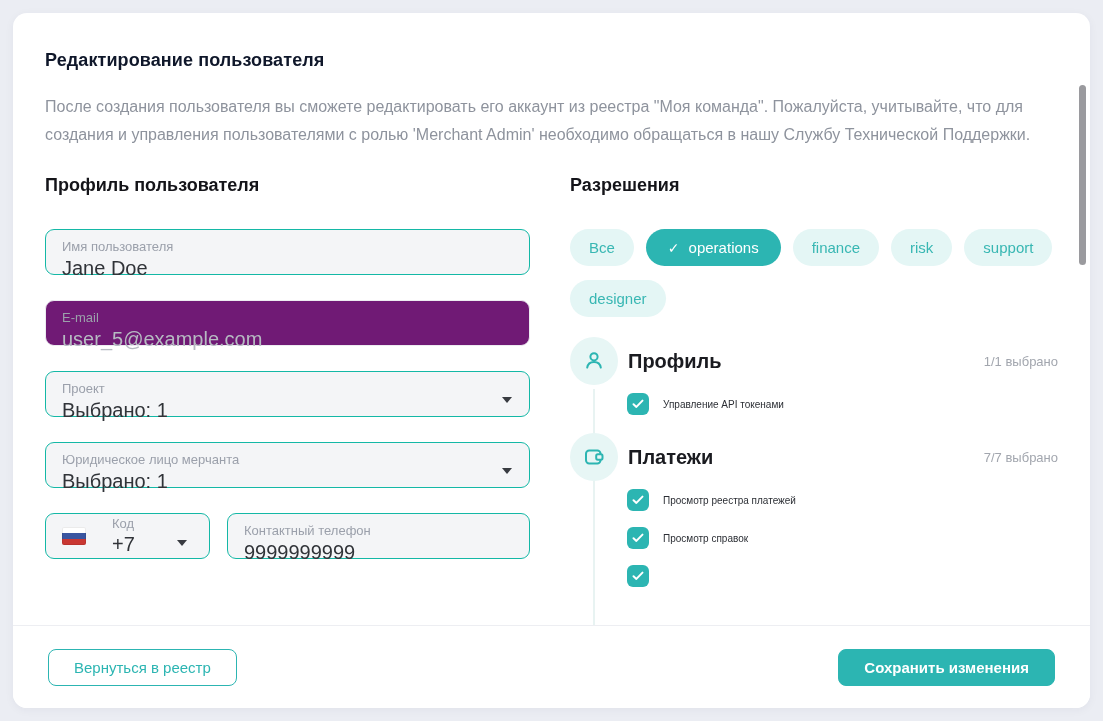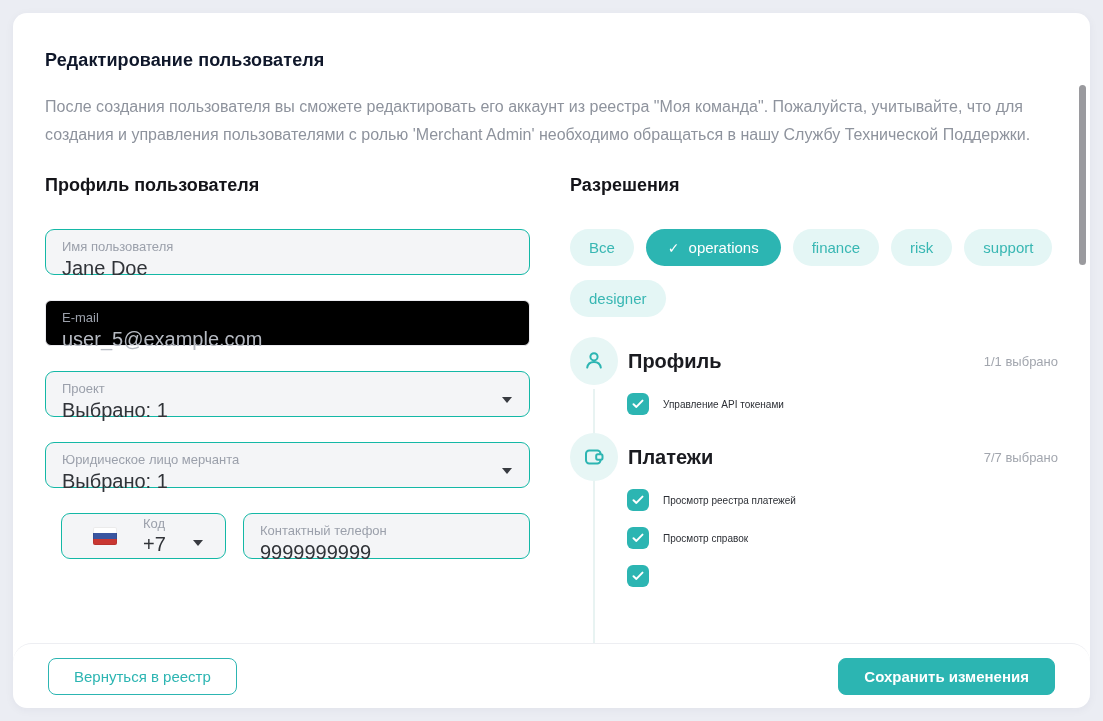--- a/index.html
+++ b/index.html
@@ -53,31 +53,31 @@
     background: #f4f5f7;
     border: 1px solid #14b8a6;
     border-radius: 9px;
     height: 46px;
     padding: 9px 16px 0;
     margin-bottom: 25px;
   }
   .field-label { font-size: 13px; color: #9ba0ab; margin-bottom: 3px; }
   .field-value { font-size: 20px; color: #303338; }
   .field-value.placeholder { color: #b6bac2; }
-  .field.field-white { background: #000000; border-color: #ececf1; border-radius: 6px; }
+  .field.field-white { background: #701a75; border-color: #ececf1; }
   .caret {
     position: absolute;
     right: 17px; top: 25px;
     width: 0; height: 0;
     border-left: 5px solid transparent;
     border-right: 5px solid transparent;
     border-top: 6px solid #383b41;
   }
   .phone-row { display: flex; gap: 17px; }
-  .code-field { width: 165px; flex: none; display: flex; align-items: center; padding: 0 31px; margin-bottom: 0; margin-left: 16px; }
+  .code-field { width: 165px; flex: none; display: flex; align-items: center; padding: 0 16px; margin-bottom: 0; }
   .code-field .caret { top: 26px; right: 22px; }
   .code-text { margin-left: 26px; }
   .code-text .field-label { margin-bottom: 2px; }
   .flag {
     width: 24px; height: 18px; flex: none;
     border-radius: 2px;
     background: linear-gradient(to bottom, #ffffff 0 33.4%, #3a55a0 33.4% 66.7%, #c93732 66.7% 100%);
     box-shadow: 0 0 0 1px rgba(0,0,0,0.08) inset;
   }
   .phone-field { flex: 1; margin-bottom: 0; }
@@ -127,28 +127,27 @@
     width: 22px; height: 22px; flex: none;
     border-radius: 6px;
     background: #2cb5b2;
     display: flex; align-items: center; justify-content: center;
   }
   .perm-label { margin-left: 14px; font-size: 10px; color: #2c2f35; }
   
   .card-footer {
     position: absolute;
     left: 0; right: 0; bottom: 0;
-    height: 65px;
+    height: 83px;
     background: #ffffff;
     border-top: 1px solid #edeef2;
     display: flex;
     align-items: center;
     justify-content: space-between;
     padding: 0 35px;
-    border-radius: 19px;
   }
   .btn {
     font-family: inherit;
     font-size: 15px;
     height: 37px;
     padding: 0 25px;
     border-radius: 8px;
     cursor: pointer;
   }
   .btn-outline {

